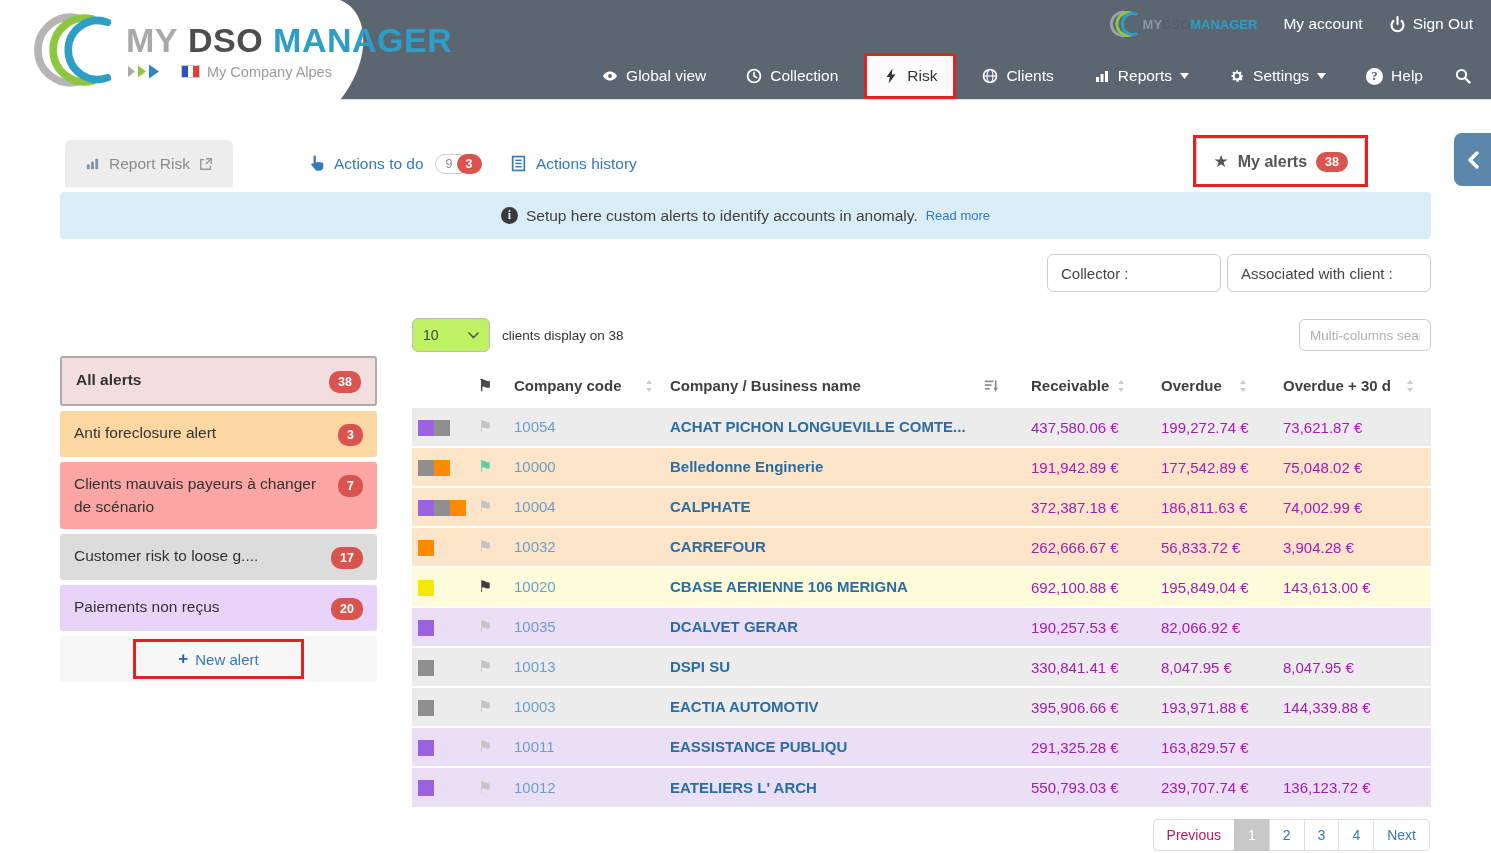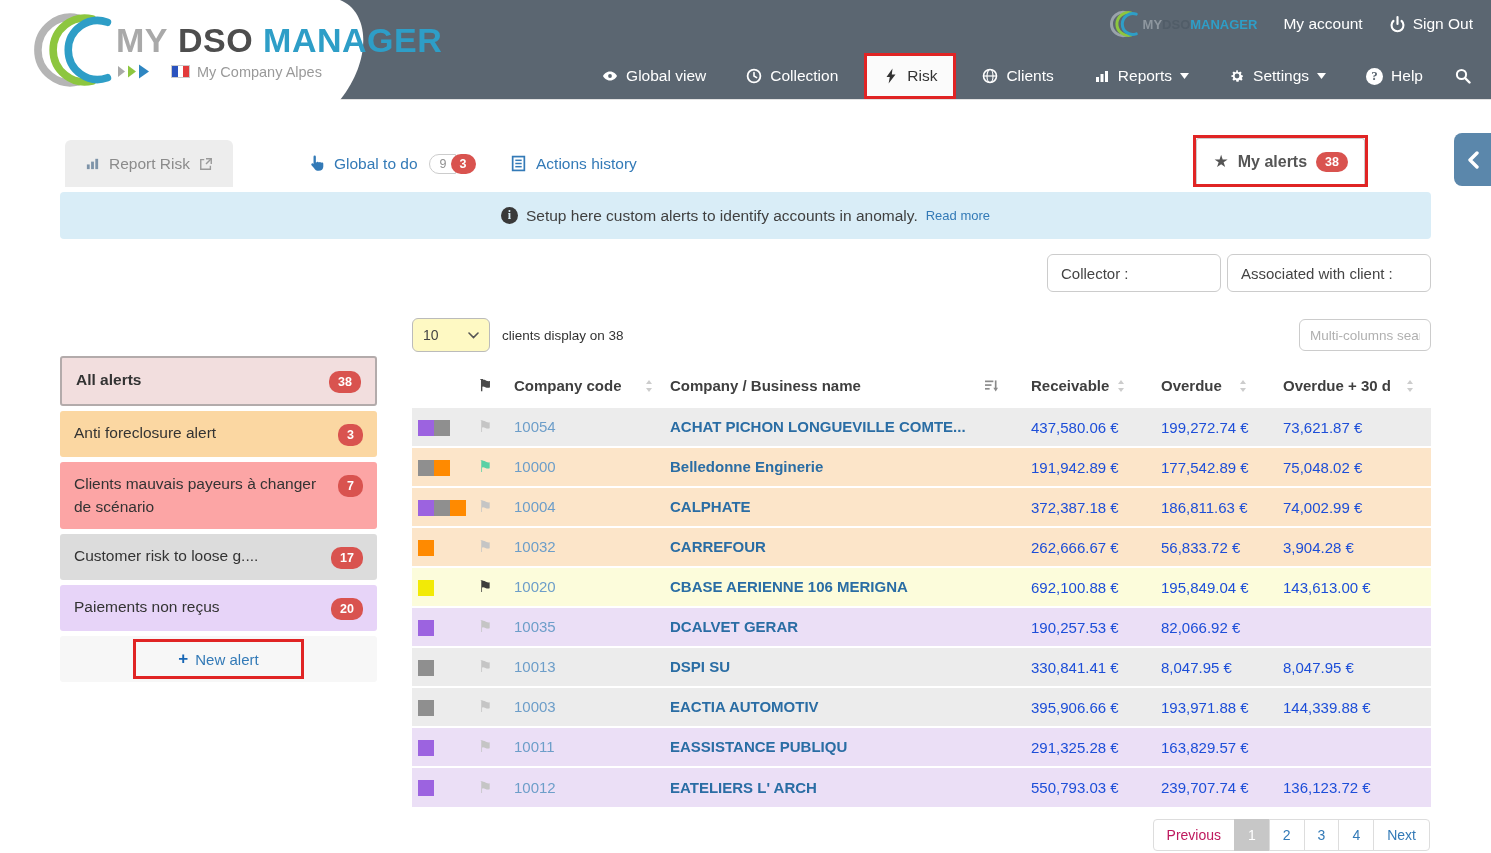--- a/index.html
+++ b/index.html
@@ -6,21 +6,21 @@
   html,body { width:1491px; height:853px; }
   body { font-family:"Liberation Sans", sans-serif; background:#fff; overflow:hidden; color:#333; }
   .page { position:relative; width:1491px; height:853px; background:#fff; }
 
   
   .topbar { position:relative; height:100px; background:#5b6671; border-bottom:1px solid #e2e2e2; }
   .logo-blob { position:absolute; left:0; top:0; width:340px; height:100px; background:#fff; cursor:pointer; }
   .logo-curve { position:absolute; left:340px; top:0; height:100px; width:40px; }
   .logo-inner { position:absolute; left:30px; top:8px; display:flex; align-items:center; }
   .logo-arcs { width:86px; height:84px; }
-  .logo-texts { margin-left:0; }
+  .logo-texts { margin-left:10px; }
   .logo-line1 { font-size:34px; letter-spacing:0.5px; white-space:nowrap; }
   .logo-my { color:#a9a9a9; font-weight:bold; }
   .logo-dso { color:#4d4d4d; font-weight:bold; }
   .logo-manager { color:#2e9ec7; font-weight:bold; }
   .logo-line2 { display:flex; align-items:center; gap:7px; margin-top:4px; margin-left:2px; }
   .chevrons { width:46px; height:15px; }
   .fr-flag { width:19px; height:13px; display:inline-flex; border:1px solid #ccc; }
   .fr-flag i { flex:1; }
   .fr-b { background:#2a52be; } .fr-w { background:#fff; } .fr-r { background:#e23b3b; }
   .company-name { color:#9a9a9a; font-size:14.5px; }
@@ -81,21 +81,21 @@
   .alert-orange { background:#fbd7a2; }
   .alert-yellow { background:#fca5a5; }
   .alert-gray { background:#dcdcdc; }
   .alert-purple { background:#e7d4f8; }
   .new-alert-row { background:#f7f7f7; border-radius:3px; height:46px; display:flex; align-items:center; justify-content:center; }
   .new-alert-btn { border:3px solid #e02424; padding:7px 42px; display:flex; align-items:center; gap:7px; color:#337ab7; font-size:15px; cursor:pointer; background:transparent; }
   .plus-glyph { color:#1766b5; font-weight:bold; font-size:17px; }
 
   .main { flex:1; }
   .controls-row { display:flex; align-items:center; margin-bottom:16px; }
-  .page-size-select { width:78px; height:34px; border:1px solid #bbb; border-radius:6px; display:flex; align-items:center; justify-content:space-between; padding:0 10px; font-size:14px; color:#444; cursor:pointer; background:#fef9c3; }
+  .page-size-select { width:78px; height:34px; border:1px solid #bbb; border-radius:6px; display:flex; align-items:center; justify-content:space-between; padding:0 10px; font-size:14px; color:#444; cursor:pointer; background:#bef264; }
   .page-size-select svg { width:11px; height:7px; color:#555; }
   .display-text { font-size:13.5px; color:#333; margin-left:12px; }
   .spacer { flex:1; }
   .multi-search { width:132px; height:32px; border:1px solid #ccc; border-radius:6px; padding:0 10px; font-size:13.5px; color:#444; font-family:"Liberation Sans", sans-serif; }
   .multi-search::placeholder { color:#b0b0b0; }
 
   
   table.alerts { width:100%; border-collapse:collapse; table-layout:fixed; }
   col.c-chips{width:66px;} col.c-flag{width:36px;} col.c-code{width:156px;} col.c-name{width:342px;}
   col.c-recv{width:130px;} col.c-ovd{width:122px;} col.c-ovd30{width:167px;}
@@ -113,21 +113,21 @@
   tbody tr.rowbg-purple { background:#ebdff6; }
   td { vertical-align:middle; }
   .td-chips { padding-left:6px; }
   .chip { display:inline-block; width:16px; height:16px; vertical-align:middle; }
   .chip-purple { background:#9c63e0; } .chip-gray { background:#8f8f8f; }
   .chip-orange { background:#ff8a00; } .chip-yellow { background:#f2ea06; }
   .td-flag .flag-glyph { cursor:pointer; }
   .flag-gray { color:#c5c5c5; } .flag-green { color:#58d1a5; } .flag-black { color:#3c3c3c; }
   .code-link { color:#6d9ec9; font-size:15px; text-decoration:none; cursor:pointer; }
   .name-link { color:#2a6da4; font-size:15px; font-weight:bold; text-decoration:none; cursor:pointer; }
-  .td-num { font-size:15px; color:#1d4ed8; padding-left:19px; }
+  .td-num { font-size:15px; color:#a21caf; padding-left:19px; }
 
   
   .pagination { display:flex; justify-content:flex-end; margin-top:12px; padding-right:1px; }
   .pg-btn { border:1px solid #ddd; background:#fff; padding:7px 13px; font-size:14px; color:#337ab7; cursor:pointer; margin-left:-1px; }
   .pg-prev { color:#be185d; border-radius:4px 0 0 4px; }
   .pg-next { border-radius:0 4px 4px 0; }
   .pg-active { background:#c7c7c7; border-color:#c7c7c7; color:#fff; }
 </style>
 </head>
 <body>
@@ -262,21 +262,21 @@
           <path d="M6 3 H2 V14 H13 V10" stroke="currentColor" stroke-width="1.6" fill="none"></path>
           <path d="M8 2 H14 V8" stroke="currentColor" stroke-width="1.6" fill="none"></path>
           <line x1="14" y1="2" x2="8" y2="8" stroke="currentColor" stroke-width="1.6"></line>
         </svg>
     </div>
 
     <div class="tab-link tab-actions">
       <svg viewBox="0 0 16 16">
           <path fill="currentColor" d="M5.2 1.6a1.1 1.1 0 0 1 2.2 0V7h.5c.2-.5.7-.8 1.2-.7.5 0 .9.3 1.1.7.2-.3.6-.5 1-.5.5 0 1 .3 1.2.8.2-.2.5-.3.8-.3.7 0 1.2.5 1.2 1.2v2.6c0 2.6-1.7 4.1-4.3 4.1-2.3 0-3.4-.9-4.5-2.7L3.3 9.7c-.4-.6-.2-1.3.4-1.7.5-.3 1.1-.1 1.5.4V1.6z"></path>
         </svg>
-      <span>Global to do</span>
+      <span>Actions to do</span>
       <span class="badge-pill-group">
         <span class="badge-light">9</span>
         <span class="badge-red">3</span>
       </span>
     </div>
 
     <div class="tab-link tab-history">
       <svg viewBox="0 0 16 16">
           <rect x="2.5" y="1.5" width="11" height="13" stroke="currentColor" stroke-width="1.6" fill="none"></rect>
           <line x1="5" y1="5" x2="11" y2="5" stroke="currentColor" stroke-width="1.4"></line>

